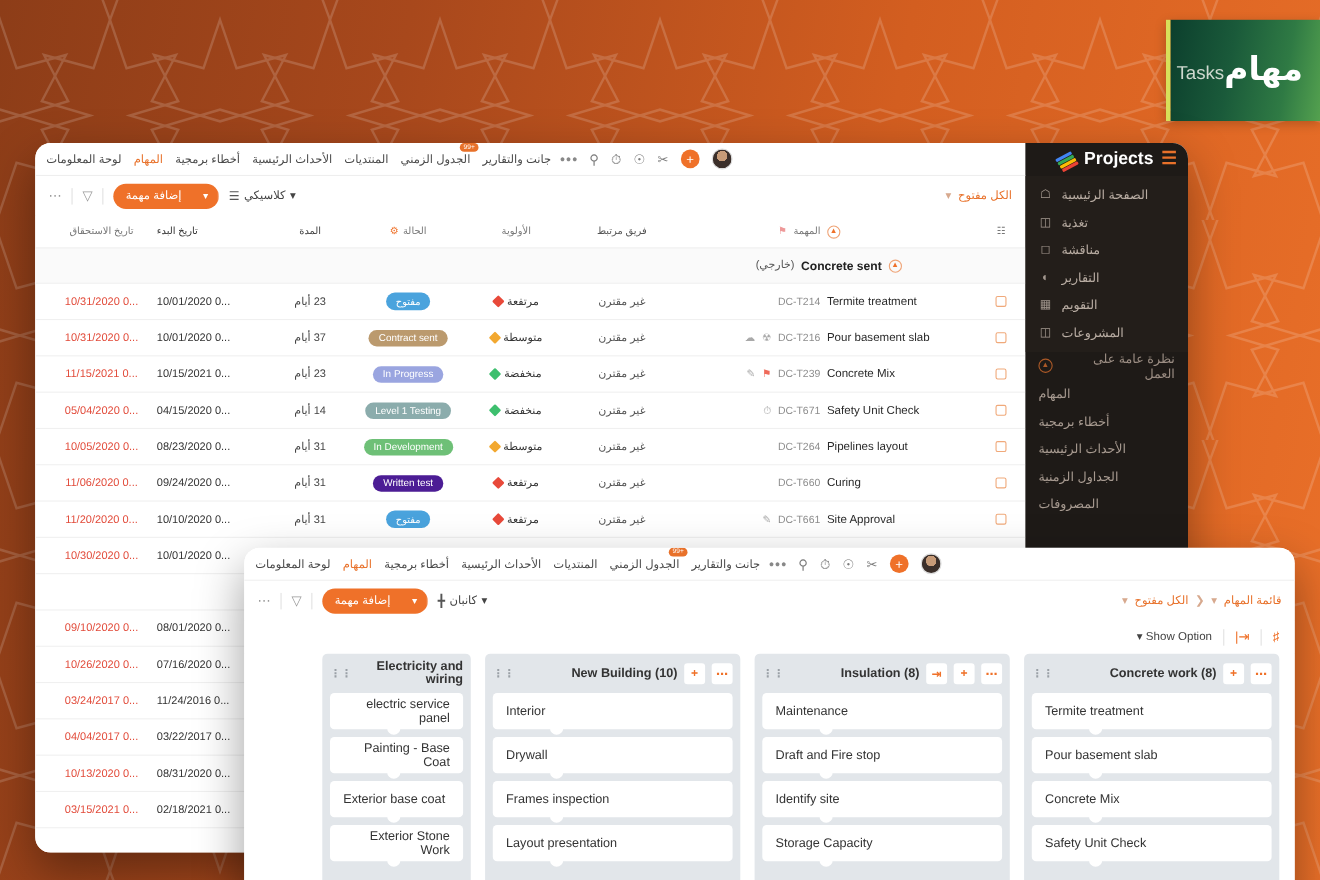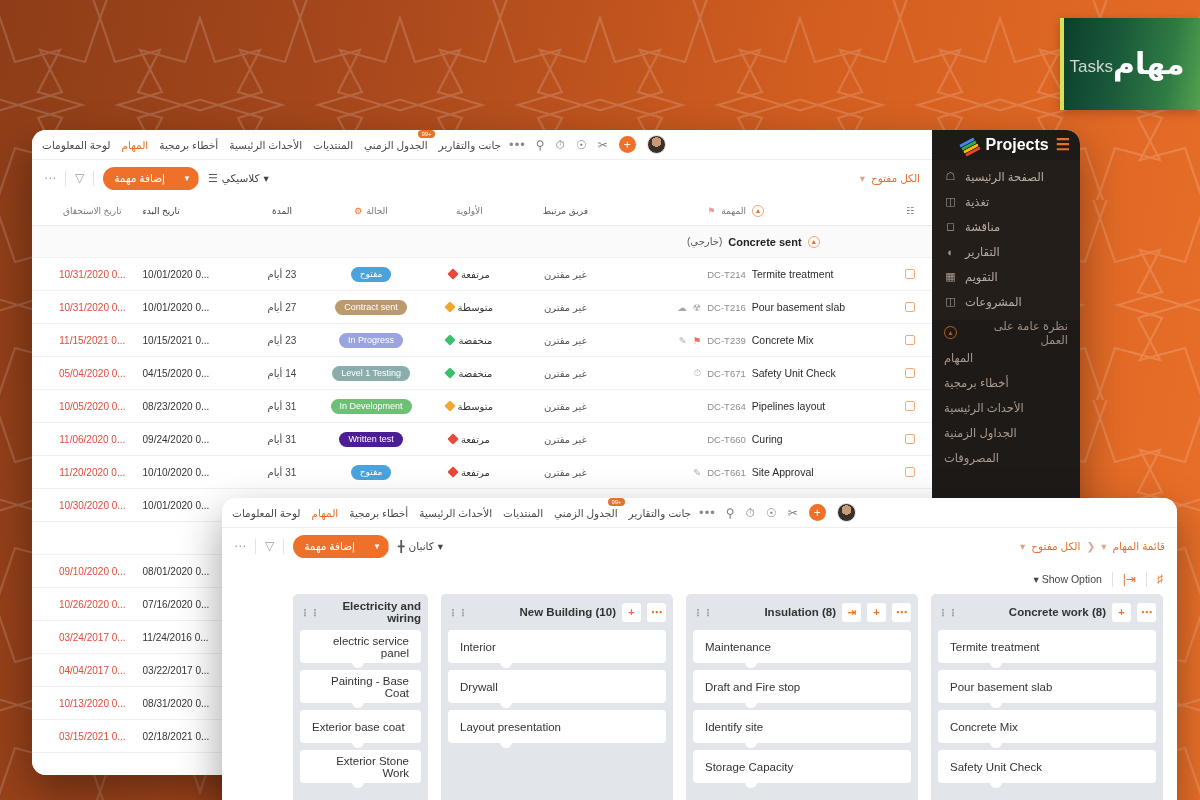--- a/index.html
+++ b/index.html
@@ -370,21 +370,21 @@
             <span style="color:#a9a9a9">☁</span>
           </div>
      <div class="c-team">غير مقترن</div>
      <div class="c-prio">
             <span>متوسطة</span>
             <span class="dia" style="background:#f2a830"></span>
           </div>
      <div class="c-stat">
             <span class="pill" style="background:#bb9a6e">Contract sent</span>
           </div>
-     <div class="c-dur">27 أيام</div>
+     <div class="c-dur">37 أيام</div>
      <div class="c-d1">...0 10/01/2020</div>
      <div class="c-d2">...0 10/31/2020</div>
         </div>
         <div class="trow">
           <div class="c-chk">
             <span class="chkbox"></span>
           </div>
      <div class="c-task">
         <span class="nm">Concrete Mix</span>
         <span class="id">DC-T239</span>
@@ -726,20 +726,24 @@
      </div>
         <div class="card">
           <span>Interior</span>
           <span class="notch"></span>
         </div>
         <div class="card">
           <span>Drywall</span>
           <span class="notch"></span>
         </div>
         <div class="card">
+          <span>Frames inspection</span>
+          <span class="notch"></span>
+        </div>
+        <div class="card">
           <span>Layout presentation</span>
           <span class="notch"></span>
         </div>
       </div>
       <div class="col partial">
         <div class="col-head">
 
        <span class="title">Electricity and wiring</span>
        <span class="grip">⋮⋮</span>
      </div>

